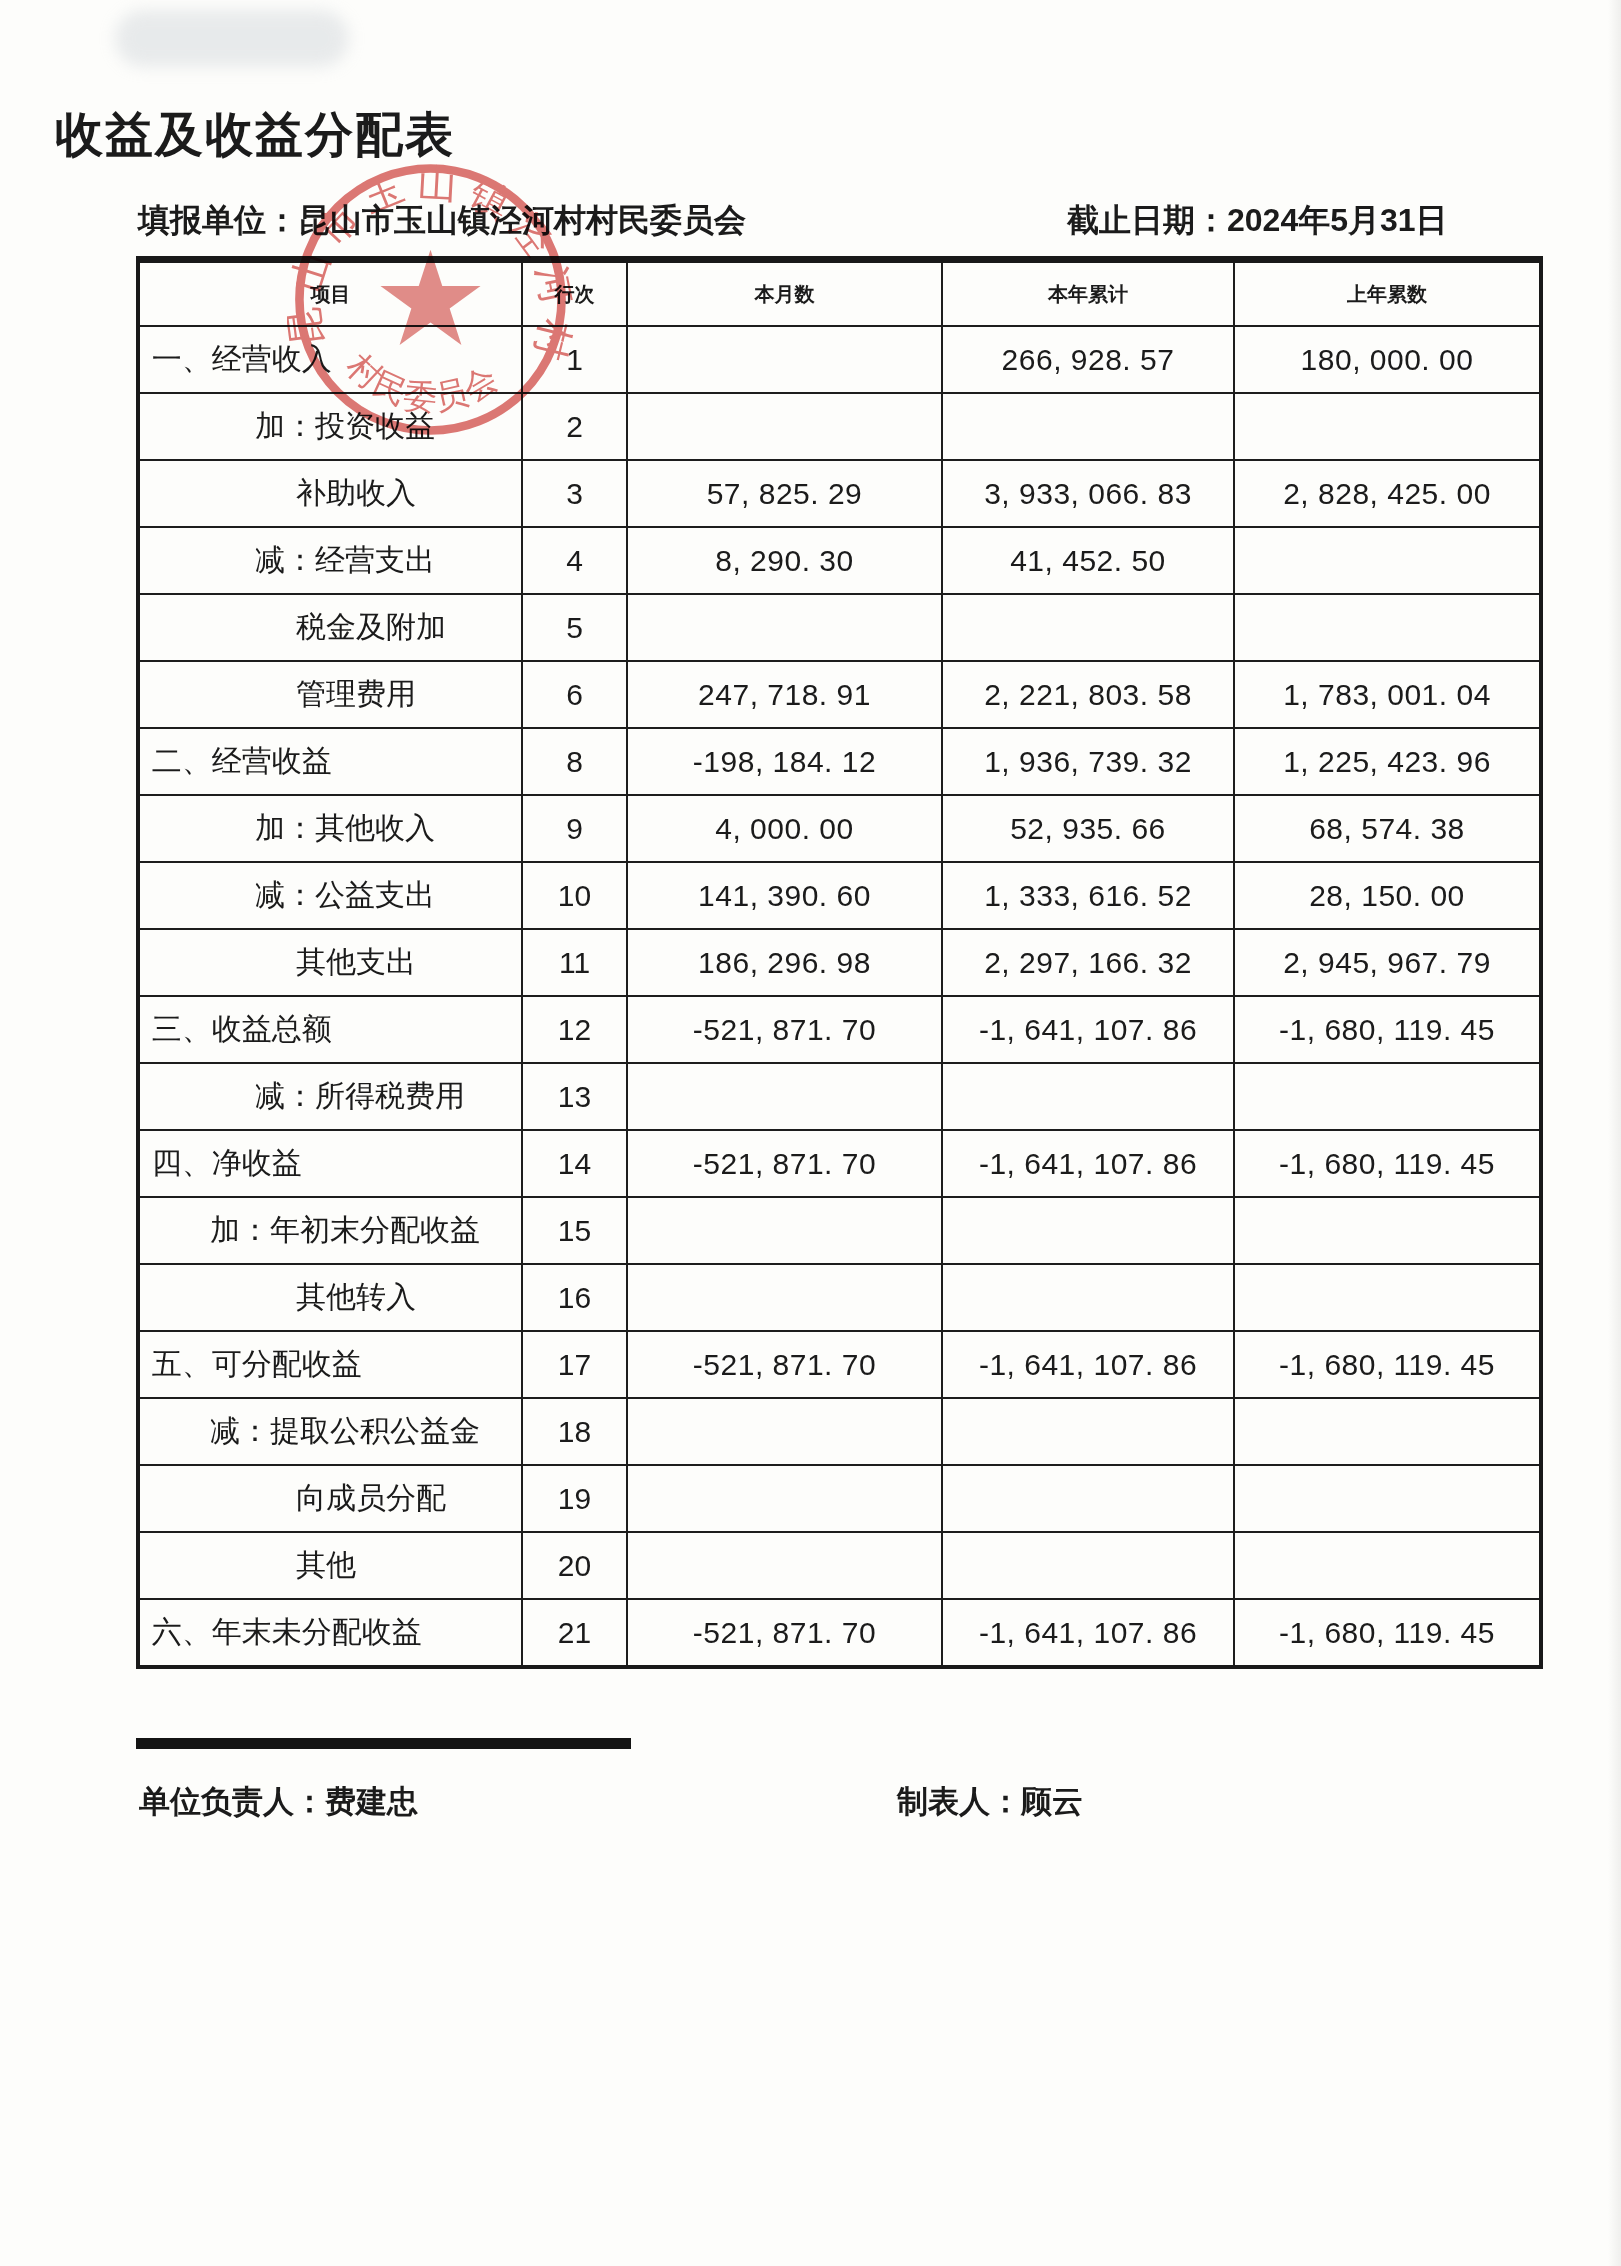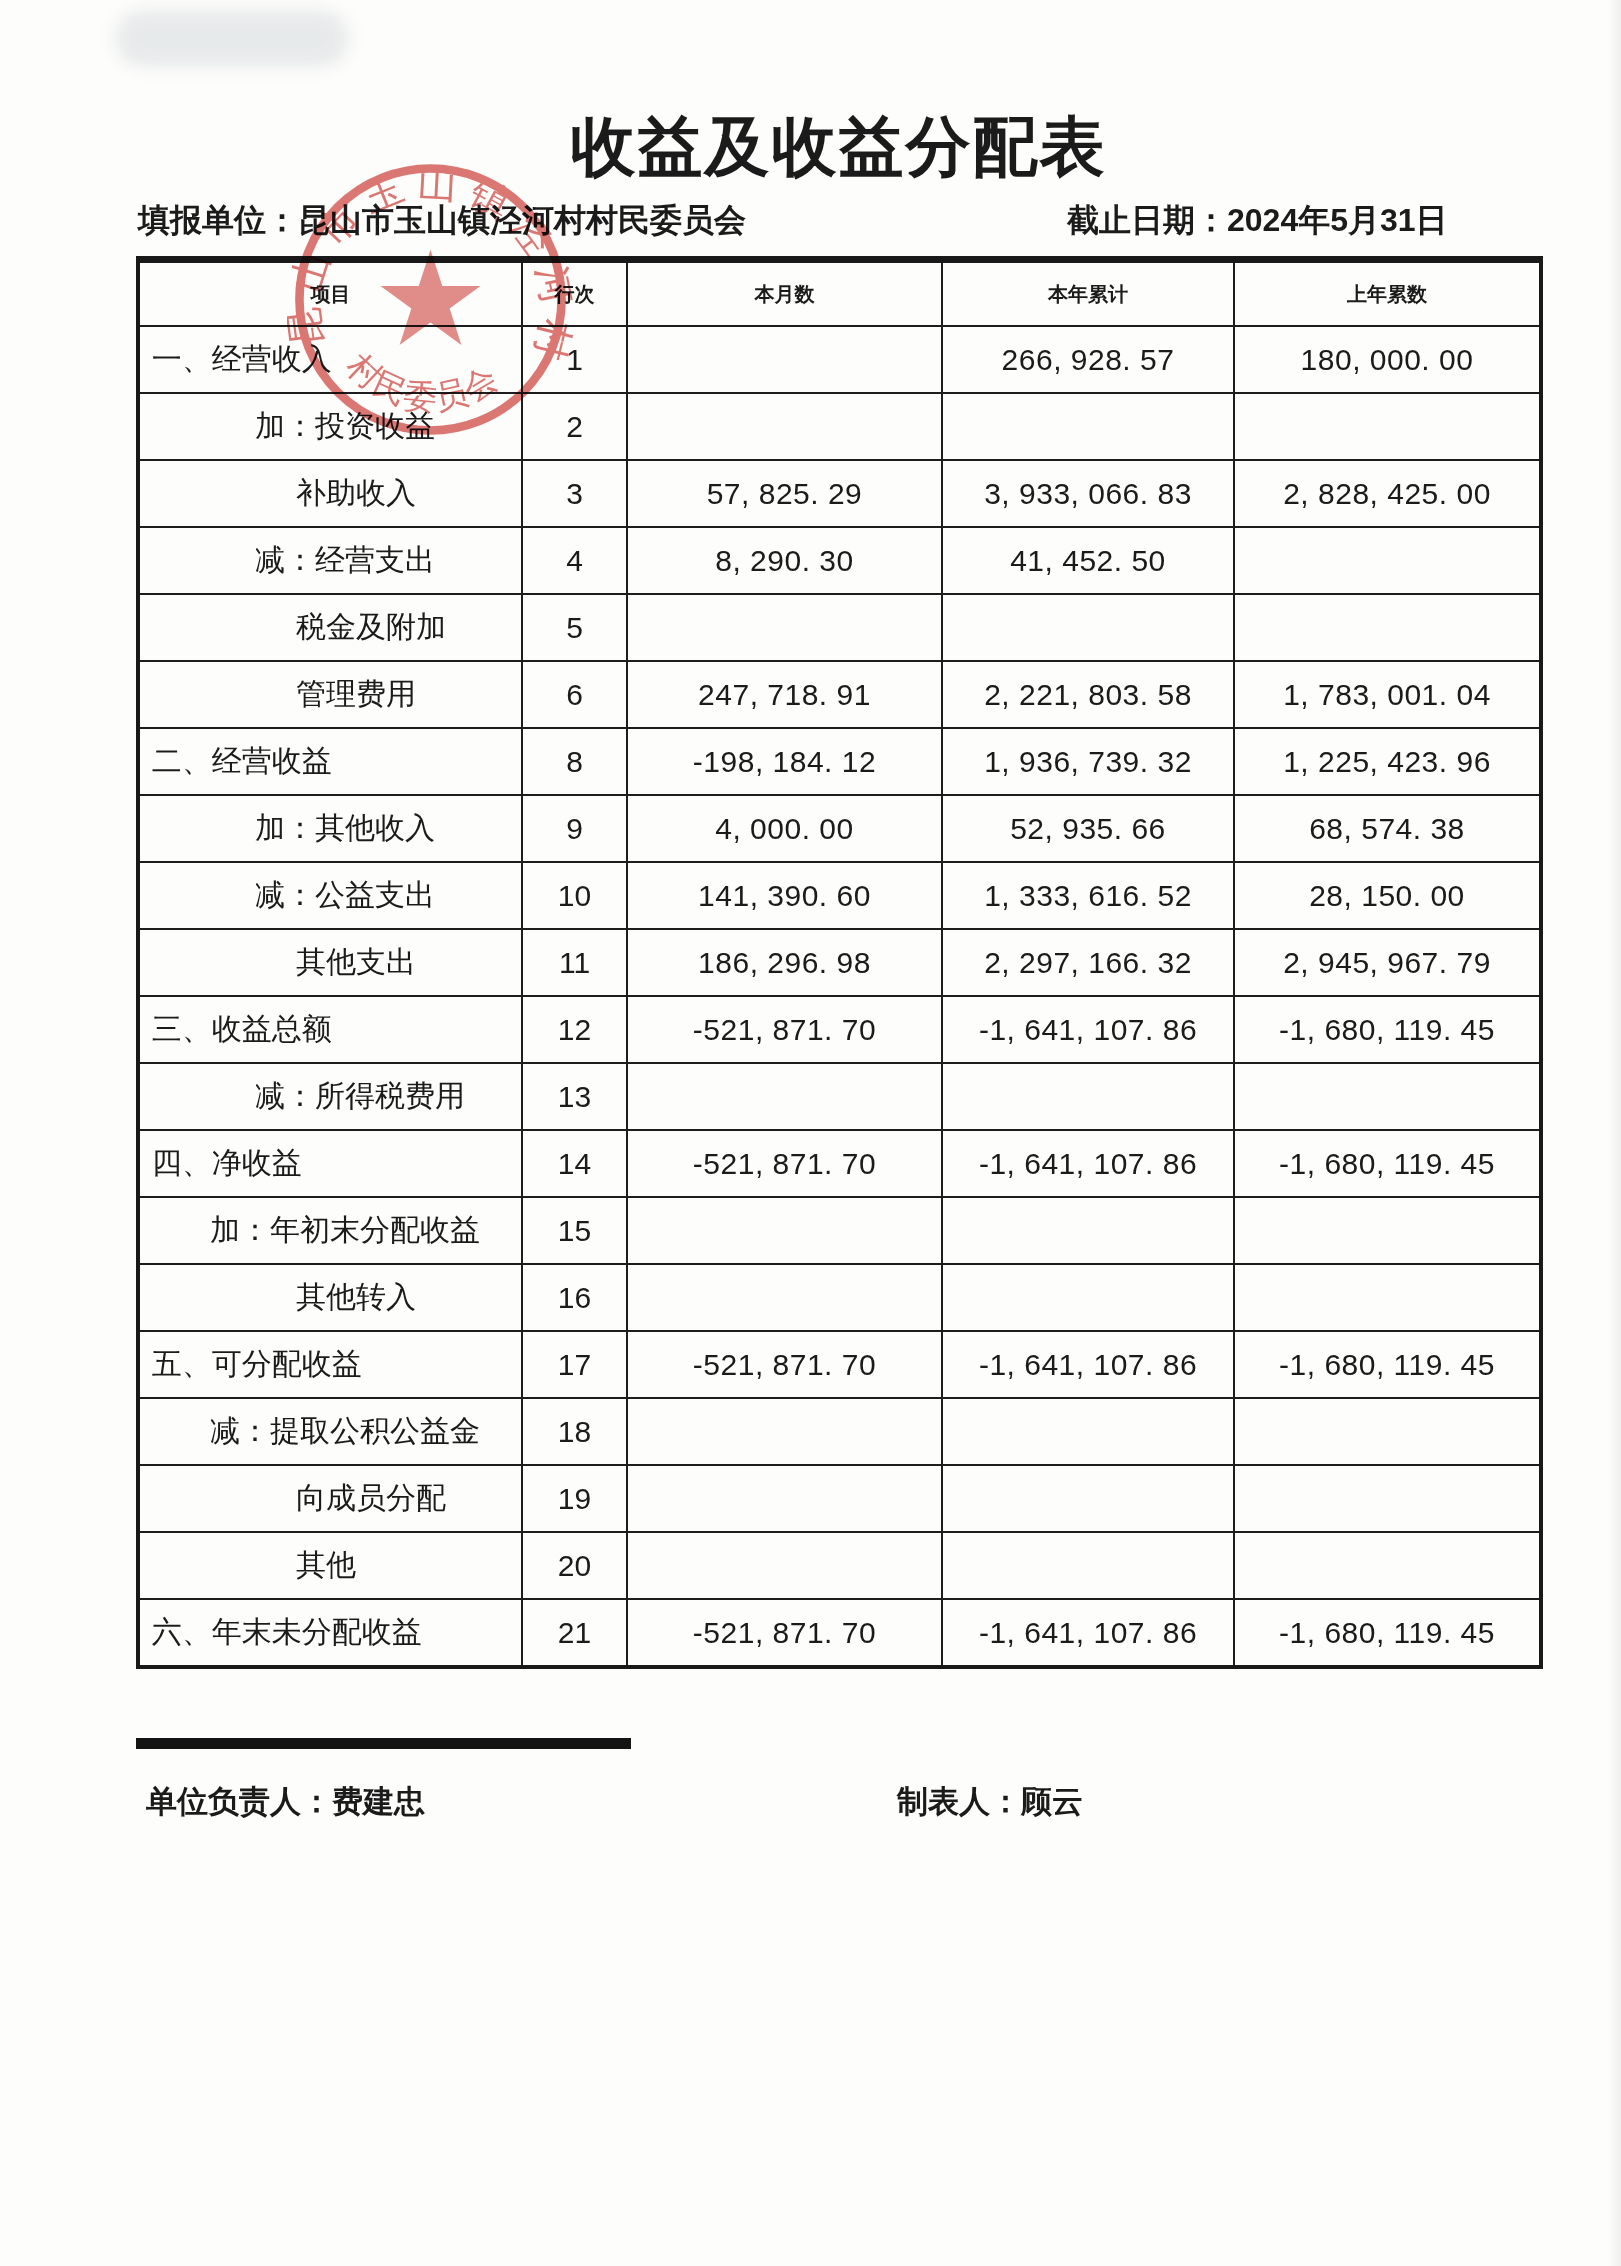--- a/index.html
+++ b/index.html
@@ -11,21 +11,21 @@
   .smudge{
     position:absolute;left:115px;top:9.8px;width:234px;height:57px;
     background:#c6ccd2;opacity:.38;filter:blur(7.8px);border-radius:39px;
   }
   .edge-shade{
     position:absolute;right:0;top:0;width:13.7px;height:100%;
     background:linear-gradient(to left,#e4e4e2,rgba(255,255,255,0));opacity:.6;
   }
   .doc-title{
     position:absolute;left:55px;top:103px;width:1567px;
-    text-align:center;font-size:65px;font-weight:700;letter-spacing:2px;
+    text-align:left;font-size:48px;font-weight:700;letter-spacing:2px;
   }
   .meta{font-size:32px;font-weight:700;white-space:nowrap;}
   .meta-unit{position:absolute;left:138px;top:199px;}
   .meta-date{position:absolute;left:1067px;top:199px;}
   table.sheet{
     position:absolute;left:136px;top:256px;width:1403px;
     border-collapse:collapse;table-layout:fixed;
     border:4.9px solid #191919;border-top-width:7.8px;
   }
   table.sheet th{
@@ -38,21 +38,21 @@
   }
   td.c-item{text-align:left;}
   td.c-item.ind-0{padding-left:11.7px;}
   td.c-item.ind-1{padding-left:70px;}
   td.c-item.ind-2{padding-left:115px;}
   td.c-item.ind-3{padding-left:156px;}
   td.c-line{text-align:center;font-size:29px;}
   td.c-num{text-align:center;font-size:29px;letter-spacing:0.5px;white-space:nowrap;}
   .thick-seg{position:absolute;left:136px;top:1738px;width:495px;height:10.7px;background:#141414;}
   .footer-line{font-size:31px;font-weight:700;white-space:nowrap;}
-  .footer-manager{position:absolute;left:146px;top:1781px;}
+  .footer-manager{position:absolute;left:139px;top:1781px;}
   .footer-preparer{position:absolute;left:897px;top:1781px;text-align:center;}
   .stamp{
     position:absolute;left:287px;top:156px;width:287px;height:287px;
     opacity:.78;mix-blend-mode:multiply;pointer-events:none;
   }
 </style>
 </head>
 <body>
 
 <div class="page">

